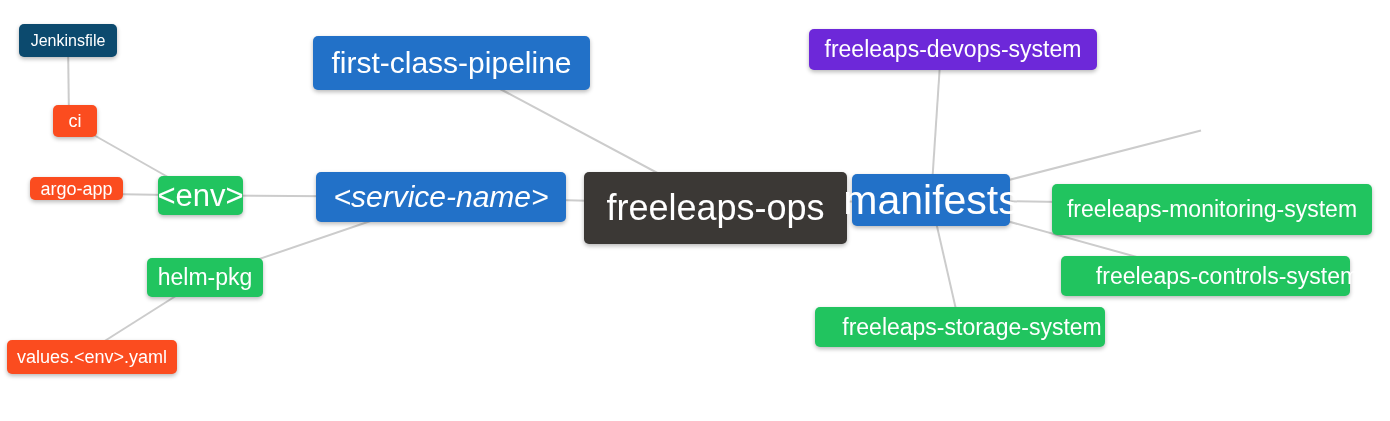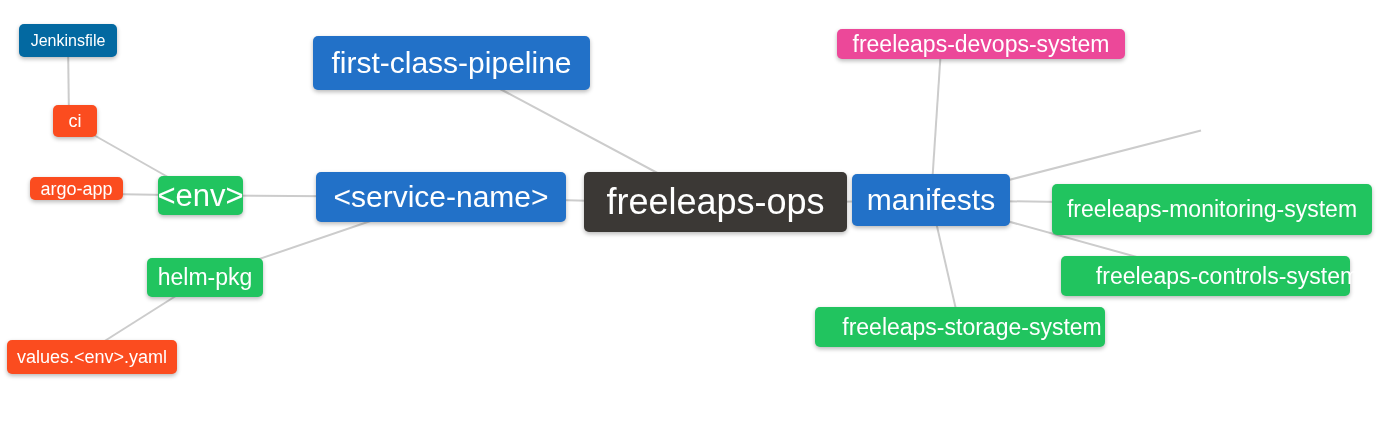--- a/index.html
+++ b/index.html
@@ -58,28 +58,28 @@
       <line x1="451.5" y1="63" x2="715.5" y2="204" stroke="#cccccc" stroke-width="2"></line>
       <line x1="441" y1="197" x2="715.5" y2="204" stroke="#cccccc" stroke-width="2"></line>
       <line x1="931" y1="200" x2="715.5" y2="204" stroke="#cccccc" stroke-width="2"></line>
       <line x1="941" y1="48.5" x2="931" y2="200" stroke="#cccccc" stroke-width="2"></line>
       <line x1="1201" y1="130.5" x2="931" y2="200" stroke="#cccccc" stroke-width="2"></line>
       <line x1="1212" y1="204.5" x2="931" y2="200" stroke="#cccccc" stroke-width="2"></line>
       <line x1="1205.5" y1="276" x2="931" y2="200" stroke="#cccccc" stroke-width="2"></line>
       <line x1="960" y1="327" x2="931" y2="200" stroke="#cccccc" stroke-width="2"></line>
     </svg>
   <div class="node-layer">
-      <div class="node" style="left: 19px; top: 24px; width: 98px; height: 33px; background: #0369a1; color: rgb(255, 255, 255); font-size: 16px;">Jenkinsfile</div>
+      <div class="node" style="left: 19px; top: 24px; width: 98px; height: 33px; background: #0c4a6e; color: rgb(255, 255, 255); font-size: 16px;">Jenkinsfile</div>
       <div class="node" style="left: 53px; top: 105px; width: 44px; height: 32px; background: rgb(251, 76, 31); color: rgb(255, 255, 255); font-size: 18px;">ci</div>
       <div class="node" style="left: 30px; top: 177px; width: 93px; height: 23px; background: rgb(251, 76, 31); color: rgb(255, 255, 255); font-size: 18px;">argo-app</div>
       <div class="node" style="left: 158px; top: 176px; width: 85px; height: 39px; background: rgb(33, 196, 95); color: rgb(255, 255, 255); font-size: 31px;">&lt;env&gt;</div>
       <div class="node" style="left: 147px; top: 258px; width: 116px; height: 39px; background: rgb(33, 196, 95); color: rgb(255, 255, 255); font-size: 23px;">helm-pkg</div>
       <div class="node" style="left: 7px; top: 332px; width: 170px; height: 34px; background: rgb(251, 76, 31); color: rgb(255, 255, 255); font-size: 18px; margin-top: 8px;">values.&lt;env&gt;.yaml</div>
       <div class="node" style="left: 313px; top: 36px; width: 277px; height: 54px; background: rgb(34, 113, 200); color: rgb(255, 255, 255); font-size: 30px;">first-class-pipeline</div>
-      <div class="node" style="left: 316px; top: 172px; width: 250px; height: 50px; background: rgb(34, 113, 200); color: rgb(255, 255, 255); font-size: 30px;">&lt;service-name&gt;</div>
-      <div class="node" style="left: 584px; top: 172px; width: 263px; height: 60px; background: rgb(59, 56, 53); color: rgb(255, 255, 255); font-size: 36px;">freeleaps-ops</div>
-      <div class="node" style="left: 852px; top: 174px; width: 158px; height: 52px; background: rgb(34, 113, 200); color: rgb(255, 255, 255); font-size: 30px;">manifests</div>
-      <div class="node" style="left: 837px; top: 29px; width: 288px; height: 30px; background: #ec4899; color: rgb(255, 255, 255); font-size: 23px;">freeleaps-devops-system</div>
+      <div class="node" style="left: 316px; top: 172px; width: 250px; height: 50px; background: rgb(34, 113, 200); color: rgb(255, 255, 255); font-size: 30px; font-style: italic;">&lt;service-name&gt;</div>
+      <div class="node" style="left: 584px; top: 172px; width: 263px; height: 72px; background: rgb(59, 56, 53); color: rgb(255, 255, 255); font-size: 36px;">freeleaps-ops</div>
+      <div class="node" style="left: 852px; top: 174px; width: 158px; height: 52px; background: rgb(34, 113, 200); color: rgb(255, 255, 255); font-size: 41px;">manifests</div>
+      <div class="node" style="left: 809px; top: 29px; width: 288px; height: 41px; background: #6d28d9; color: rgb(255, 255, 255); font-size: 23px;">freeleaps-devops-system</div>
       <div class="node" style="left: 1052px; top: 184px; width: 320px; height: 51px; background: rgb(33, 196, 95); color: rgb(255, 255, 255); font-size: 23px;">freeleaps-monitoring-system</div>
       <div class="node" style="left: 1061px; top: 256px; width: 289px; height: 40px; background: rgb(33, 196, 95); color: rgb(255, 255, 255); font-size: 23px; padding-left: 44px;">freeleaps-controls-system</div>
       <div class="node" style="left: 815px; top: 307px; width: 290px; height: 40px; background: rgb(33, 196, 95); color: rgb(255, 255, 255); font-size: 23px; padding-left: 24px;">freeleaps-storage-system</div>
     </div>
 </div>
 
 </body></html>

